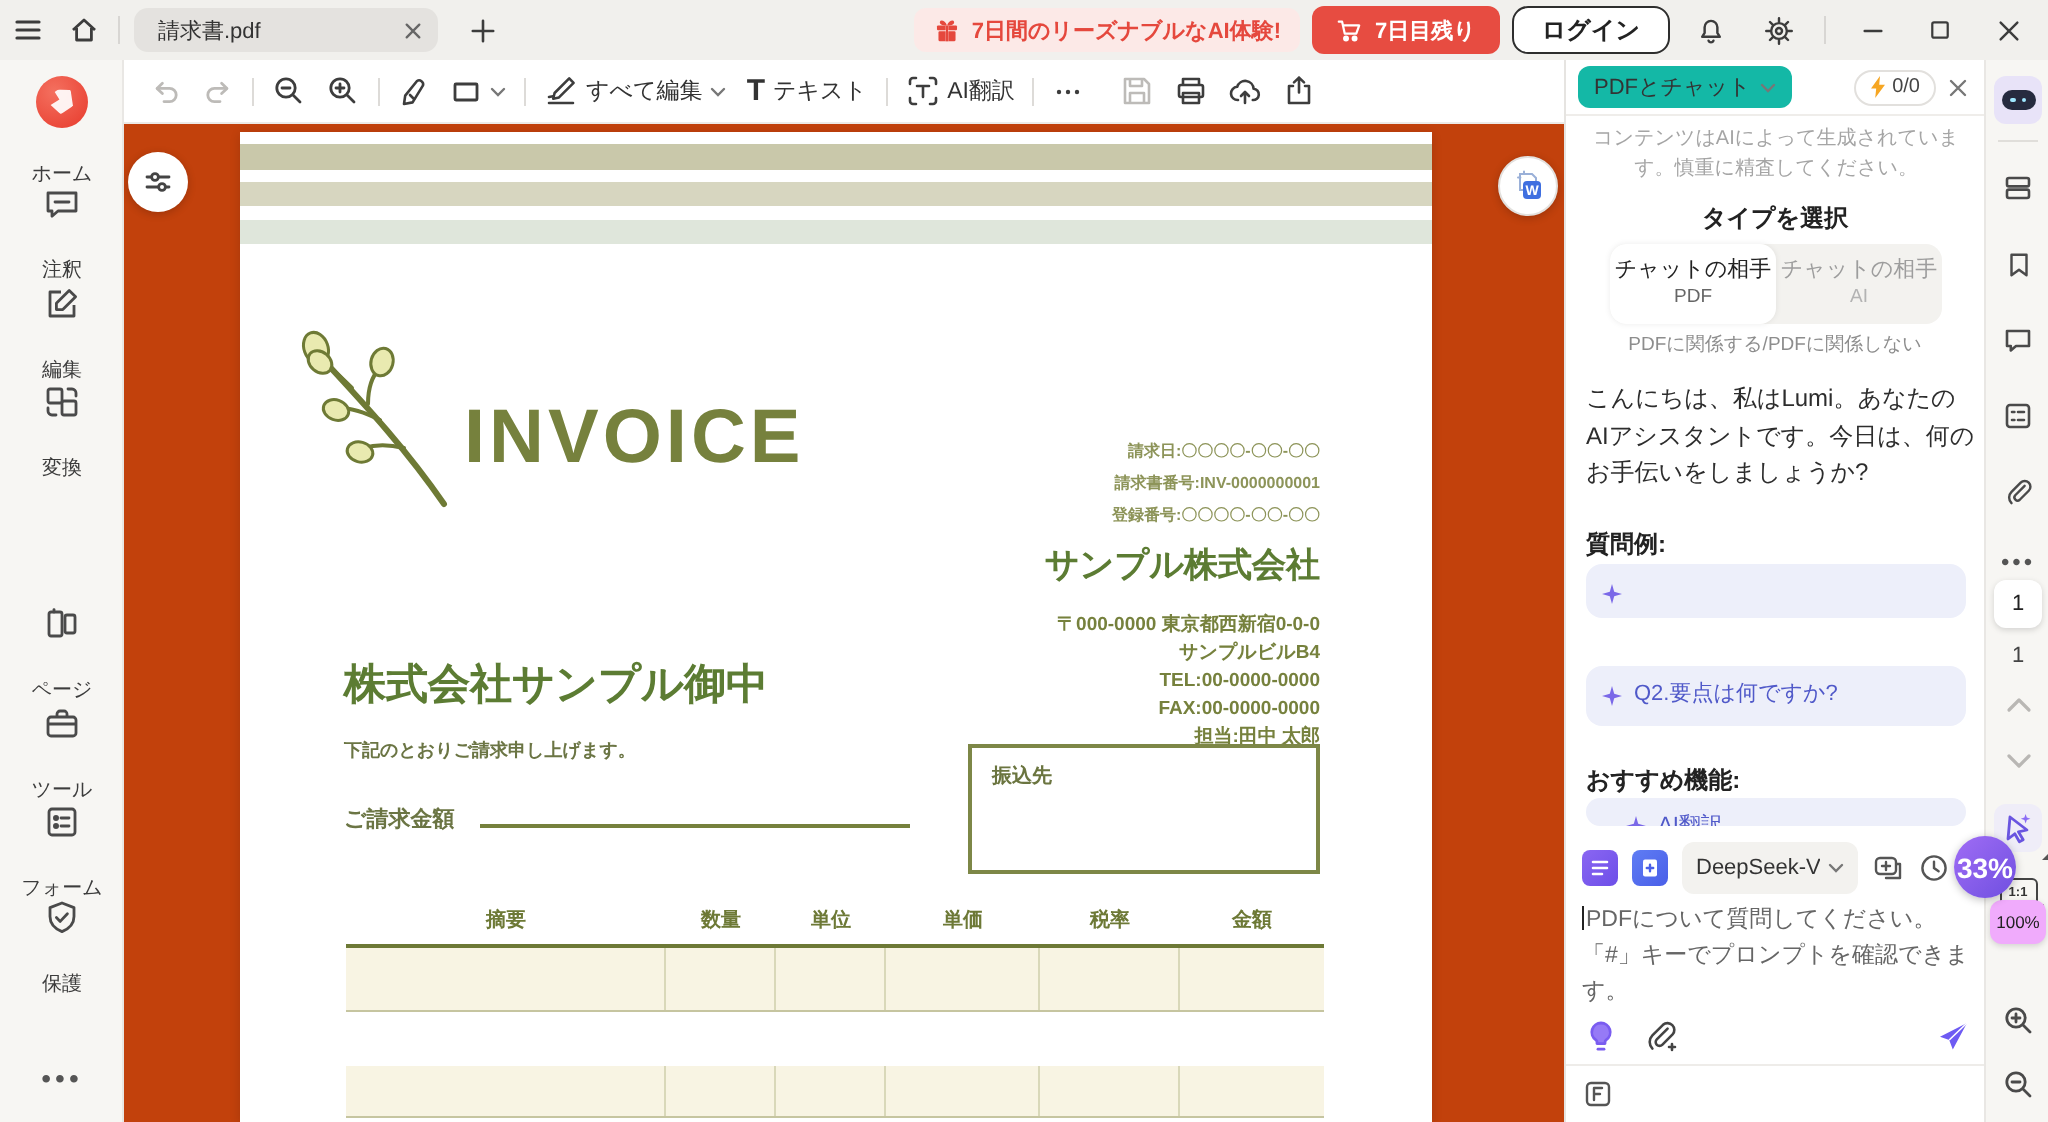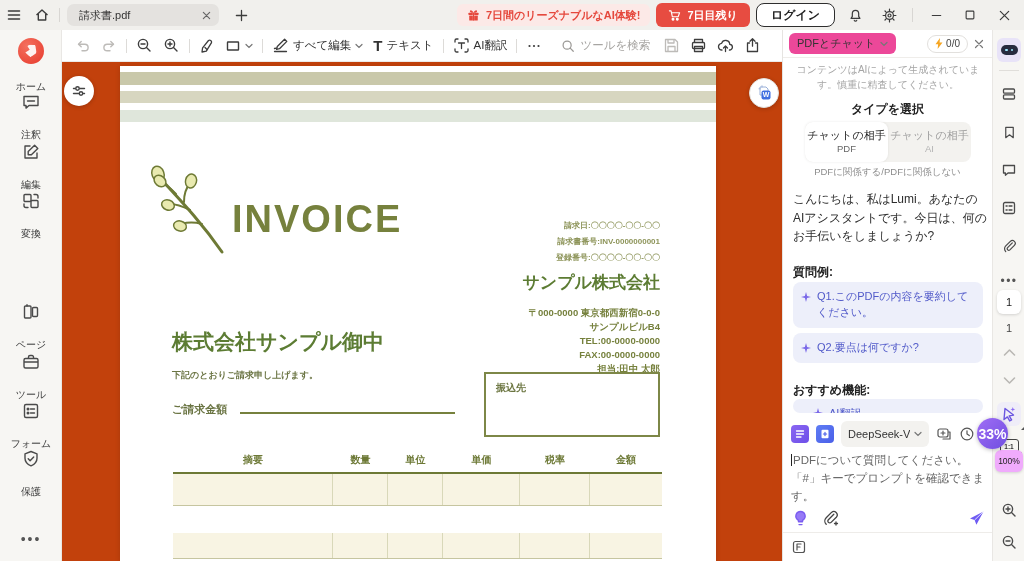--- a/index.html
+++ b/index.html
@@ -65,21 +65,21 @@
   .row-beige .cell { border-right:1px solid #d9d8b9; }
   .row-beige .cell:last-child { border-right:none; }
   .c1{width:160px;} .c2{width:55px;} .c3{width:55px;} .c4{width:77px;} .c5{width:70px;} .c6{width:72px;}
   .fab { position:absolute; width:30px; height:30px; border-radius:50%; background:#fff; box-shadow:0 1px 4px rgba(0,0,0,.2); display:flex; align-items:center; justify-content:center; color:#444; cursor:pointer; }
   .fab-sliders { left:2px; top:14px; }
   .fab-word { left:687px; top:16px; border:1px solid #e3e1de; }
 
   
   .chat-panel { position:absolute; left:782px; top:30px; width:210px; height:531px; background:#fff; border-left:1px solid #e6e4e1; }
   .cp-header { position:absolute; left:0; top:0; width:100%; height:28px; border-bottom:1px solid #efedea; display:flex; align-items:center; padding:0 6px; gap:4px; }
-  .cp-title-pill { display:flex; align-items:center; gap:5px; background:#ec4899; border-radius:6px; height:21px; padding:0 8px; font-size:11px; color:#333; cursor:pointer; }
+  .cp-title-pill { display:flex; align-items:center; gap:5px; background:#14b8a6; border-radius:6px; height:21px; padding:0 8px; font-size:11px; color:#333; cursor:pointer; }
   .cp-credits { margin-left:auto; display:flex; align-items:center; gap:3px; border:1px solid #e2e0dd; border-radius:10px; height:18px; padding:0 7px; font-size:10px; color:#444; cursor:pointer; }
   .cp-close { color:#777; cursor:pointer; display:flex; padding:2px; }
   .cp-disclaimer { position:absolute; left:12px; top:32px; width:186px; text-align:center; font-size:10px; color:#a5a5a5; line-height:1.5; }
   .cp-type { position:absolute; left:0; top:71px; width:100%; text-align:center; font-size:12px; font-weight:bold; color:#222; }
   .cp-toggle { position:absolute; left:22px; top:92px; width:166px; height:40px; background:#f3f2ef; border-radius:8px; display:flex; }
   .cp-seg { flex:1; display:flex; flex-direction:column; align-items:center; justify-content:center; border-radius:8px; cursor:pointer; line-height:1.25; }
   .cp-seg .l1 { font-size:11px; }
   .cp-seg .l2 { font-size:9.5px; }
   .seg-on { background:#fff; box-shadow:0 0 3px rgba(0,0,0,.08); }
   .seg-on .l1 { color:#222; } .seg-on .l2 { color:#666; }
@@ -333,27 +333,20 @@
     <span class="lbl">AI翻訳</span>
   </div>
   <div class="t-sep"></div>
   <div class="t-btn">
     <svg width="16" height="16" viewBox="0 0 16 16" fill="currentColor">
         <circle cx="3.5" cy="8" r="1.1"></circle>
         <circle cx="8" cy="8" r="1.1"></circle>
         <circle cx="12.5" cy="8" r="1.1"></circle>
       </svg>
   </div>
-  <div class="t-search">
-    <svg width="14" height="14" viewBox="0 0 16 16" fill="none" stroke="currentColor" stroke-width="1.4" stroke-linecap="round">
-        <circle cx="7" cy="7" r="4.6"></circle>
-        <path d="M10.5 10.5 14 14"></path>
-      </svg>
-    <span class="lbl">ツールを検索</span>
-  </div>
   <div class="t-btn t-dis" style="margin-left:8px">
     <svg width="17" height="17" viewBox="0 0 17 17" fill="none" stroke="currentColor" stroke-width="1.3" stroke-linejoin="round">
         <path d="M2.5 2.5h9.5l2.5 2.5v9.5h-12Z"></path>
         <path d="M5 2.5v3.5h6V2.5M5 14.5V9.5h7v5"></path>
       </svg>
   </div>
   <div class="t-btn">
     <svg width="17" height="17" viewBox="0 0 17 17" fill="none" stroke="currentColor" stroke-width="1.3" stroke-linejoin="round">
         <path d="M4.5 5.5V2.5h8v3"></path>
         <rect x="2.5" y="5.5" width="12" height="6" rx="1"></rect>
@@ -501,21 +494,20 @@
   <div class="cp-hint">PDFに関係する/PDFに関係しない</div>
 
   <div class="cp-greeting">こんにちは、私はLumi。あなたのAIアシスタントです。今日は、何のお手伝いをしましょうか?</div>
 
   <div class="cp-label" style="top:234px">質問例:</div>
 
   <div class="cp-chip" style="top:252px">
     <svg width="10" height="10" viewBox="0 0 10 10" style="margin-top:3px;flex:none">
         <path d="M5 0 6.1 3.9 10 5 6.1 6.1 5 10 3.9 6.1 0 5 3.9 3.9Z" fill="#7a68e8"></path>
       </svg>
-    <span class="txt">Q1.このPDFの内容を要約してください。</span>
   </div>
   <div class="cp-chip" style="top:303px">
     <svg width="10" height="10" viewBox="0 0 10 10" style="margin-top:3px;flex:none">
         <path d="M5 0 6.1 3.9 10 5 6.1 6.1 5 10 3.9 6.1 0 5 3.9 3.9Z" fill="#7a68e8"></path>
       </svg>
     <span class="txt">Q2.要点は何ですか?</span>
   </div>
 
   <div class="cp-label" style="top:352px">おすすめ機能:</div>
 

